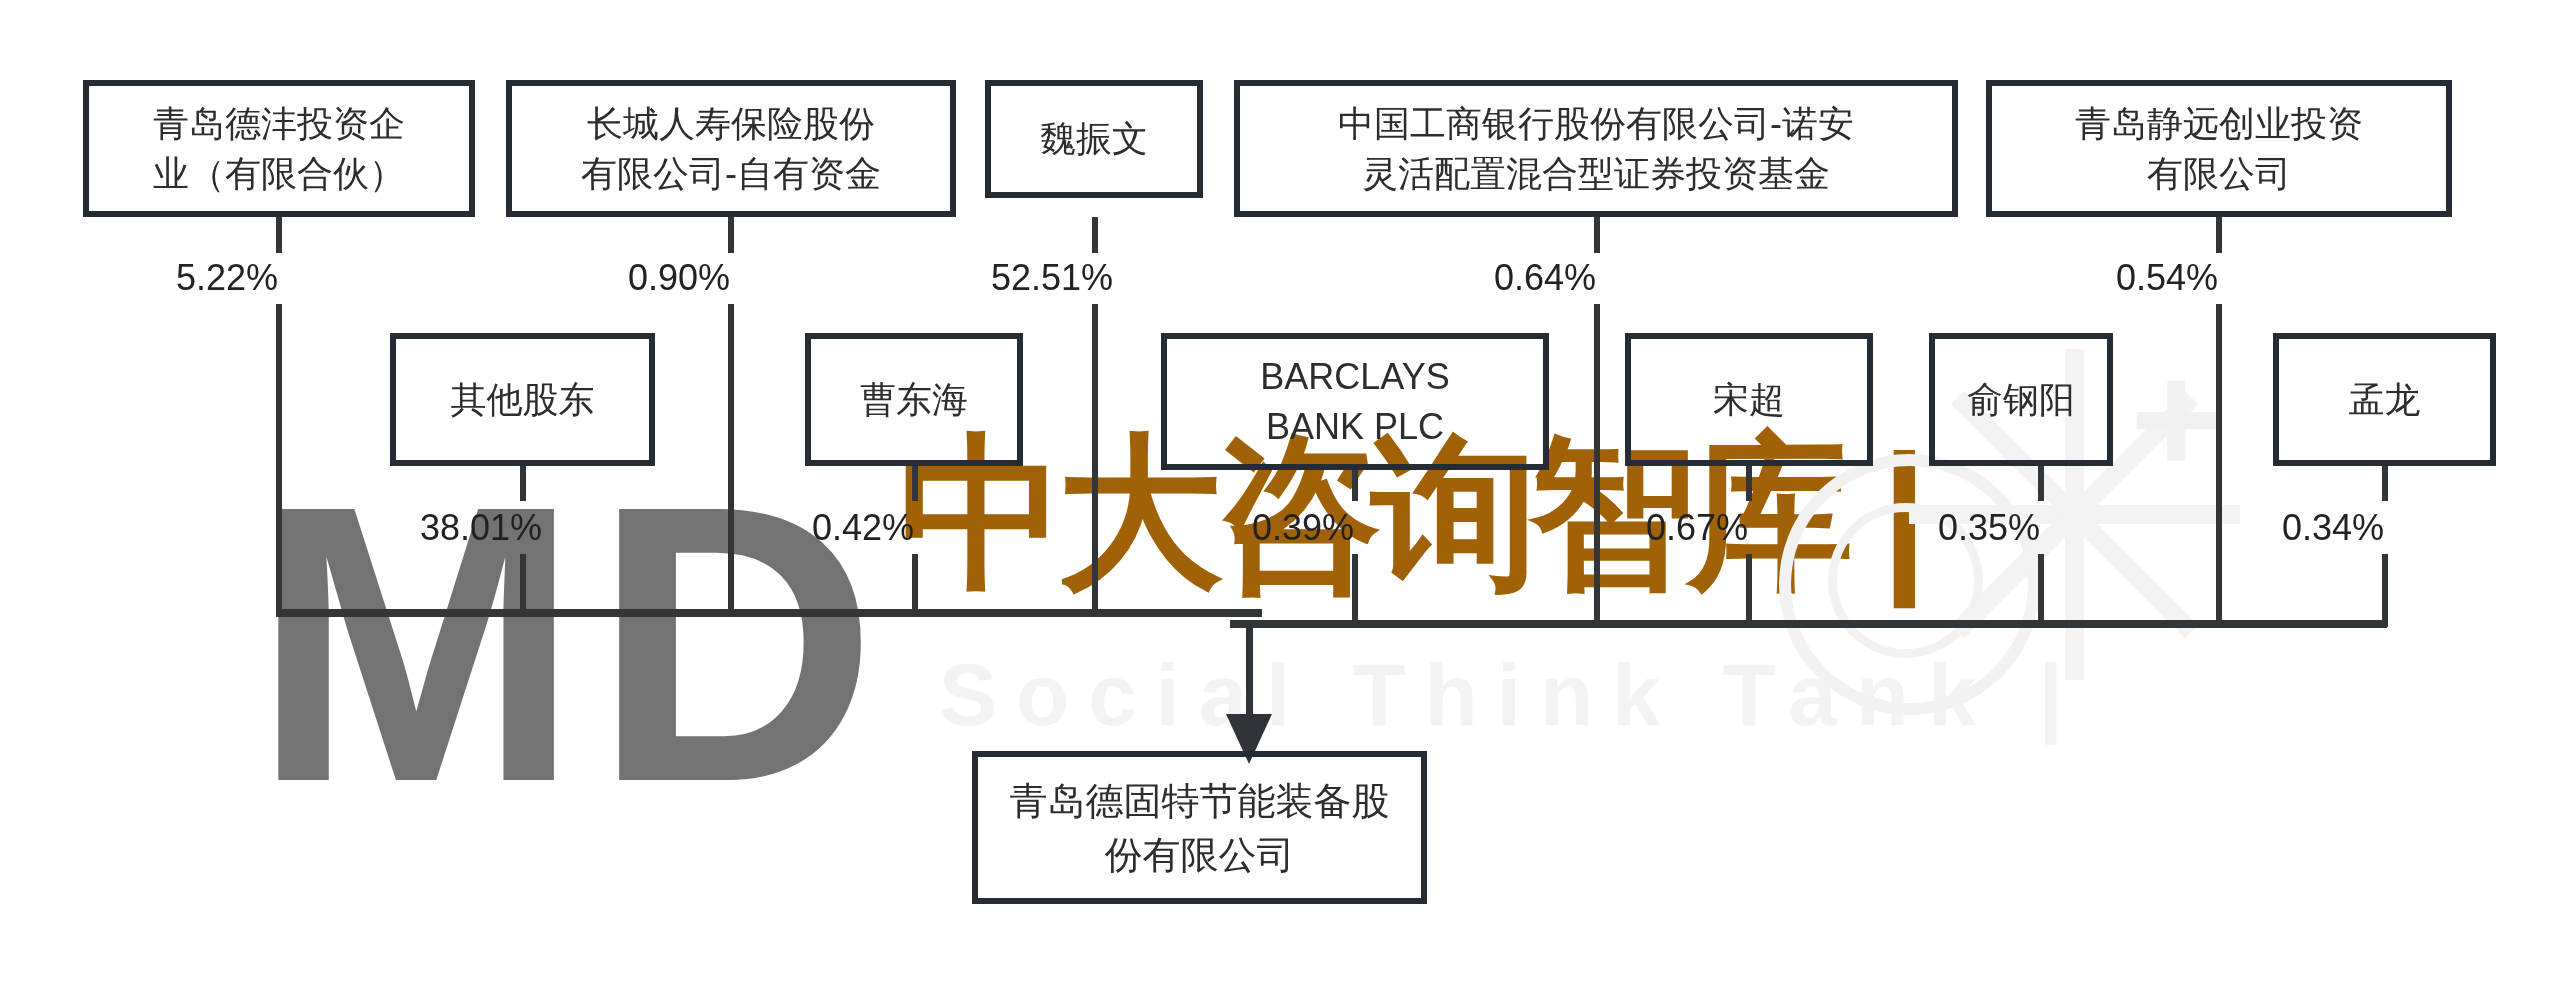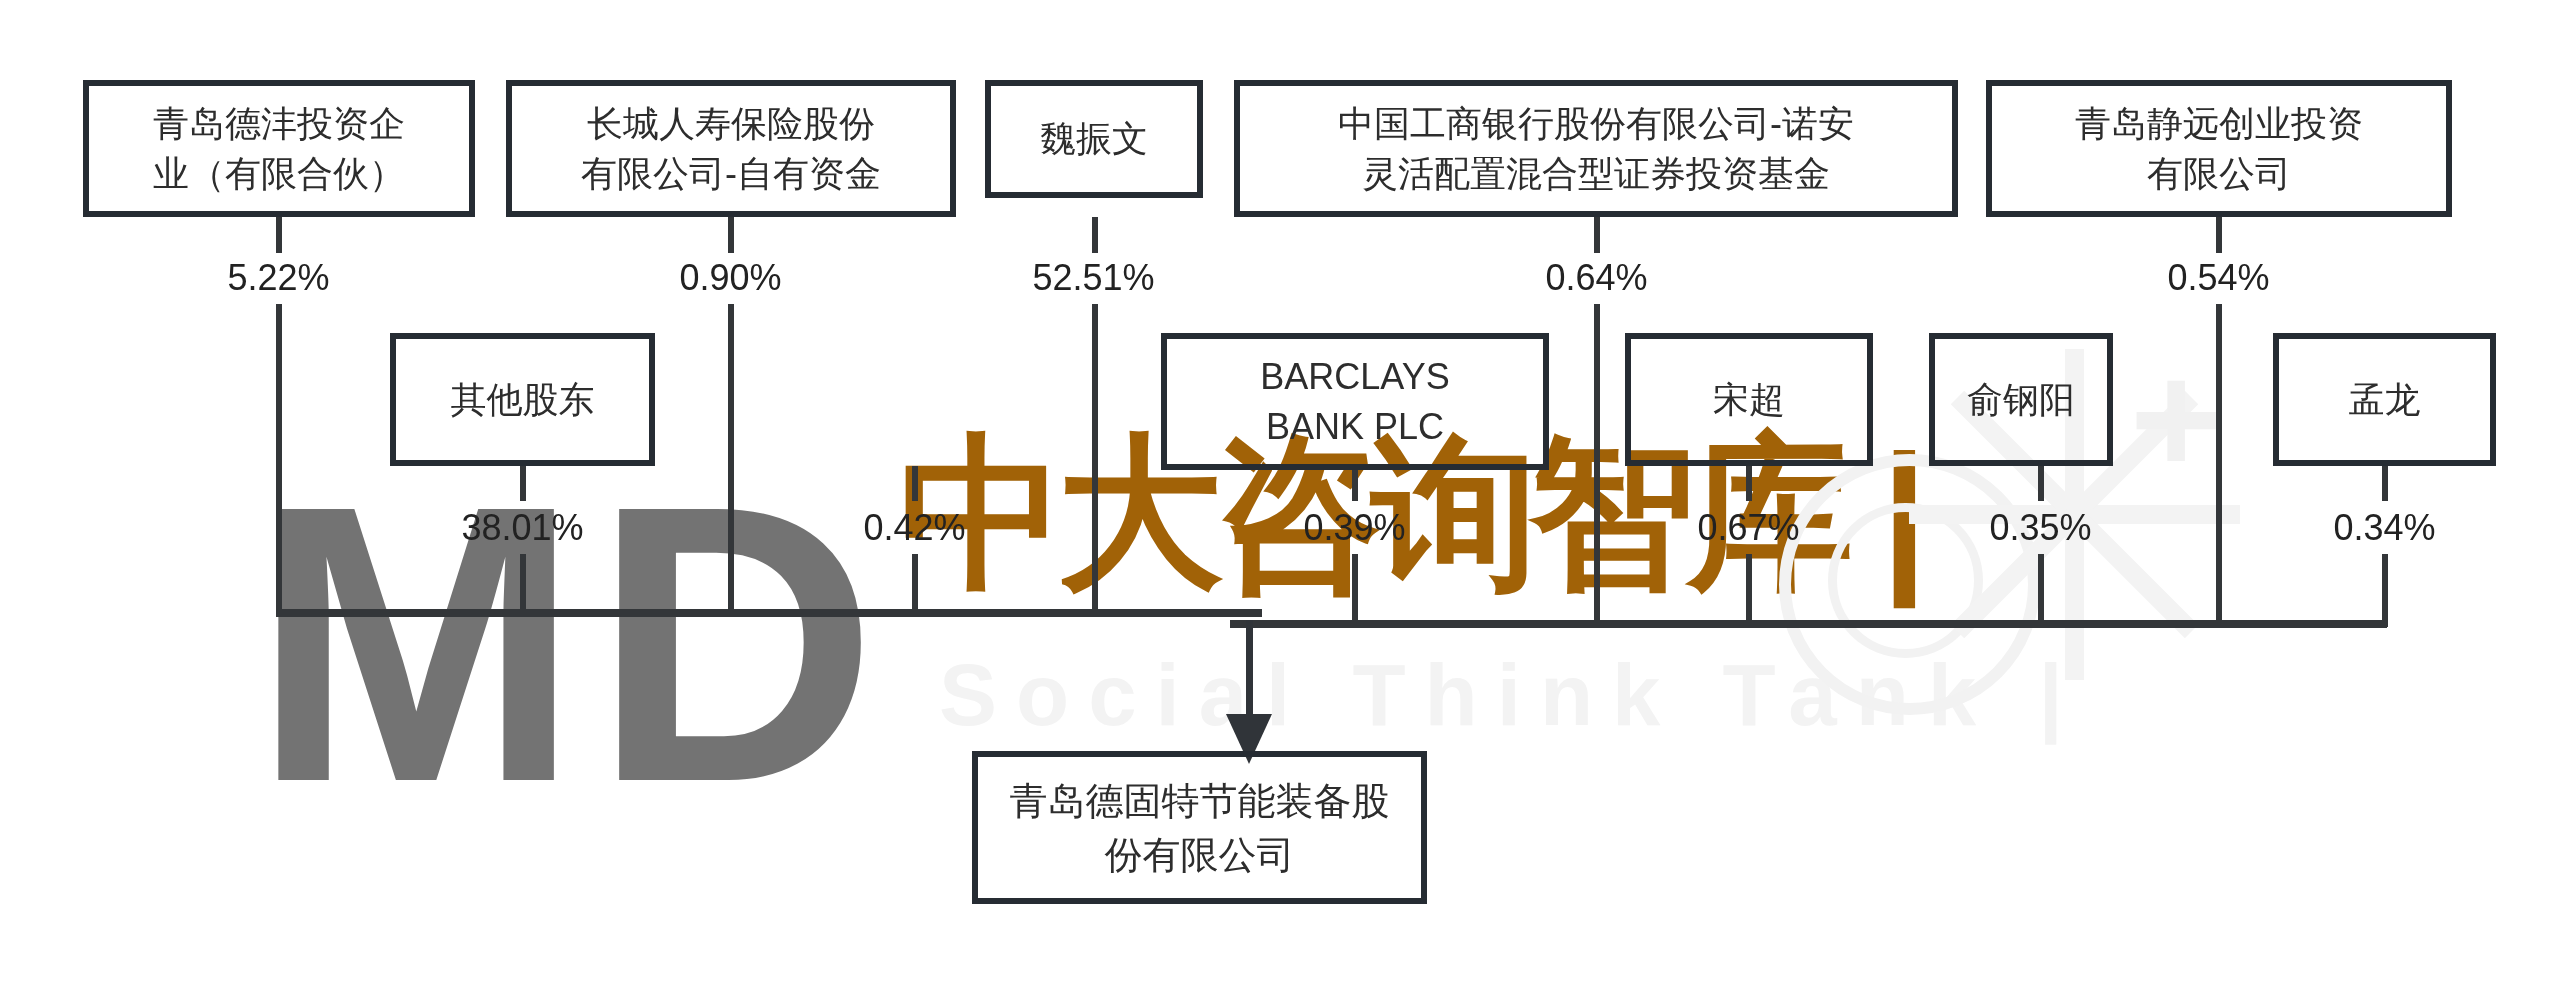--- a/index.html
+++ b/index.html
@@ -28,21 +28,21 @@
     display:flex;align-items:center;justify-content:center;
     text-align:center;color:#2d2d2d;
     font-size:36px;line-height:50px;
     white-space:pre-line;
     box-sizing:border-box;
   }
   .vline{position:absolute;z-index:1;width:5.5px;background:#333639;}
   .hline{position:absolute;z-index:1;height:8px;background:#333639;}
   .pct{
     position:absolute;z-index:3;width:205px;
-    text-align:center;color:#222222;
+    color:#222222;
     font-size:36px;line-height:44px;white-space:nowrap;
   }
   .arrow-shaft{position:absolute;z-index:1;width:7px;background:#303439;}
   .arrow-head{
     position:absolute;z-index:1;width:0;height:0;
     border-left:23px solid transparent;
     border-right:23px solid transparent;
     border-top:50px solid #303439;
   }
 </style>
@@ -101,20 +101,23 @@
   <div class="pct" style="left:2116px;top:256px">0.54%</div>
   <div class="vline" style="left:2216px;top:304px;height:323px"></div>
 
   <div class="box" style="left:390px;top:333px;width:265px;height:133px">
     <span>其他股东</span>
   </div>
   <div class="vline" style="left:520px;top:466px;height:35px"></div>
   <div class="pct" style="left:420px;top:506px">38.01%</div>
   <div class="vline" style="left:520px;top:554px;height:62px"></div>
 
+  <div class="box" style="left:805px;top:333px;width:218px;height:133px">
+    <span>曹东海</span>
+  </div>
   <div class="vline" style="left:912px;top:466px;height:35px"></div>
   <div class="pct" style="left:812px;top:506px">0.42%</div>
   <div class="vline" style="left:912px;top:554px;height:62px"></div>
 
   <div class="box" style="left:1161px;top:333px;width:388px;height:137px">
     <span>BARCLAYS
 BANK PLC</span>
   </div>
   <div class="vline" style="left:1352px;top:466px;height:35px"></div>
   <div class="pct" style="left:1252px;top:506px">0.39%</div>

